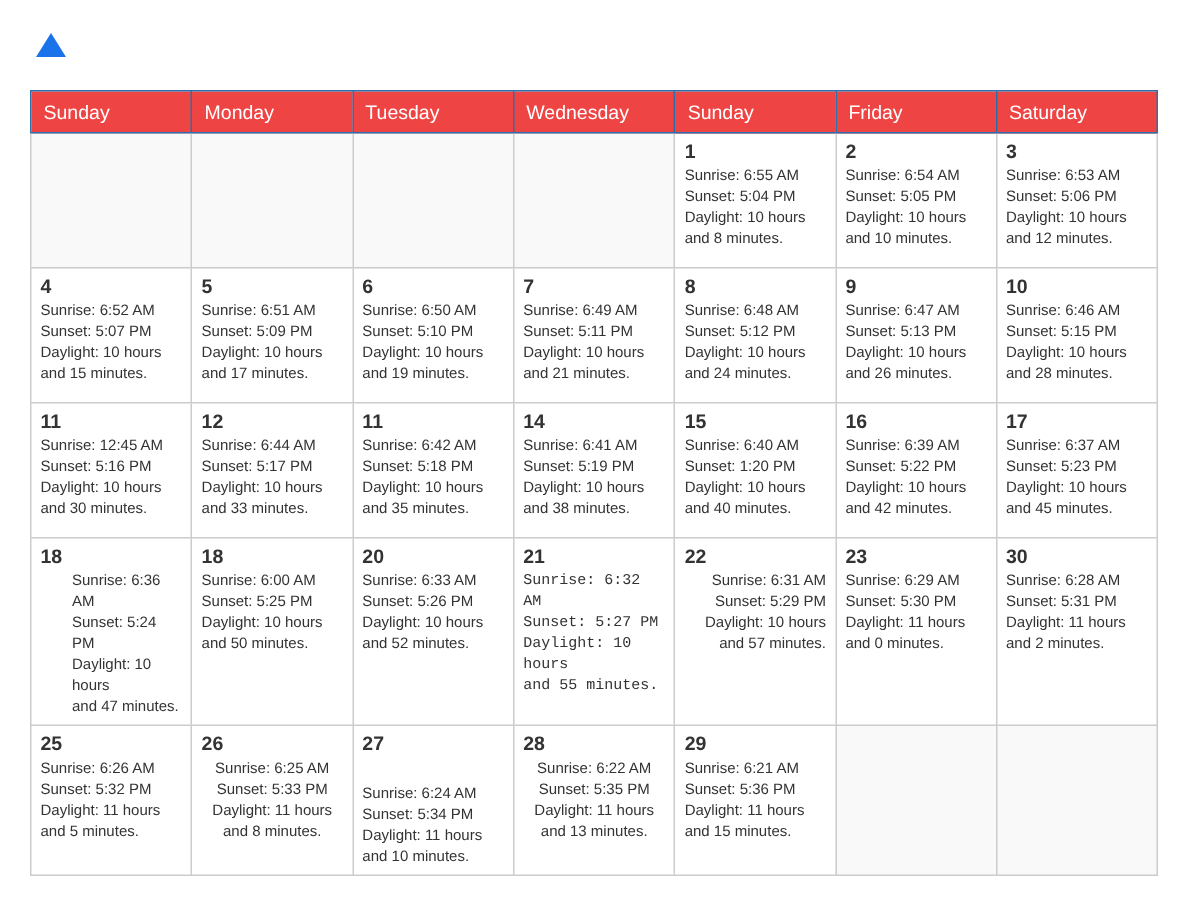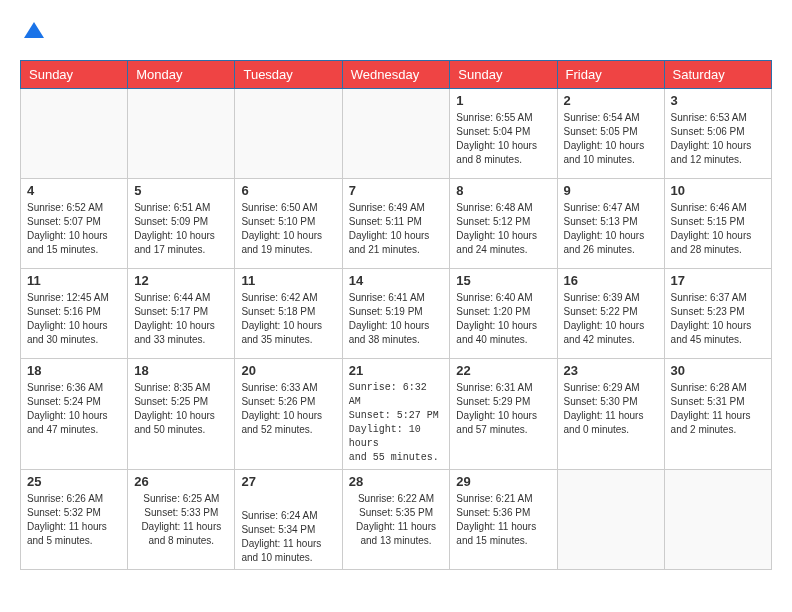--- a/index.html
+++ b/index.html
@@ -246,49 +246,49 @@
           <div class="day-num">17</div>
           <div class="day-info" style="white-space: pre-line;">Sunrise: 6:37 AM
 Sunset: 5:23 PM
 Daylight: 10 hours
 and 45 minutes.</div>
         </td>
       </tr>
       <tr class="week-row">
         <td>
           <div class="day-num">18</div>
-          <div class="day-info" style="white-space: pre-line;">Sunrise: 6:36 AM
+          <div class="day-info" style="white-space: pre-line; margin-left: 21px;">Sunrise: 6:36 AM
 Sunset: 5:24 PM
 Daylight: 10 hours
 and 47 minutes.</div>
         </td>
         <td>
           <div class="day-num">18</div>
-          <div class="day-info" style="white-space: pre-line;">Sunrise: 8:35 AM
+          <div class="day-info" style="white-space: pre-line;">Sunrise: 6:00 AM
 Sunset: 5:25 PM
 Daylight: 10 hours
 and 50 minutes.</div>
         </td>
         <td>
           <div class="day-num">20</div>
           <div class="day-info" style="white-space: pre-line;">Sunrise: 6:33 AM
 Sunset: 5:26 PM
 Daylight: 10 hours
 and 52 minutes.</div>
         </td>
         <td>
           <div class="day-num">21</div>
           <div class="day-info" style="white-space: pre-line; font-family: Liberation Mono, monospace;">Sunrise: 6:32 AM
 Sunset: 5:27 PM
 Daylight: 10 hours
 and 55 minutes.</div>
         </td>
         <td>
           <div class="day-num">22</div>
-          <div class="day-info" style="white-space: pre-line;">Sunrise: 6:31 AM
+          <div class="day-info" style="white-space: pre-line; text-align: right;">Sunrise: 6:31 AM
 Sunset: 5:29 PM
 Daylight: 10 hours
 and 57 minutes.</div>
         </td>
         <td>
           <div class="day-num">23</div>
           <div class="day-info" style="white-space: pre-line;">Sunrise: 6:29 AM
 Sunset: 5:30 PM
 Daylight: 11 hours
 and 0 minutes.</div>

